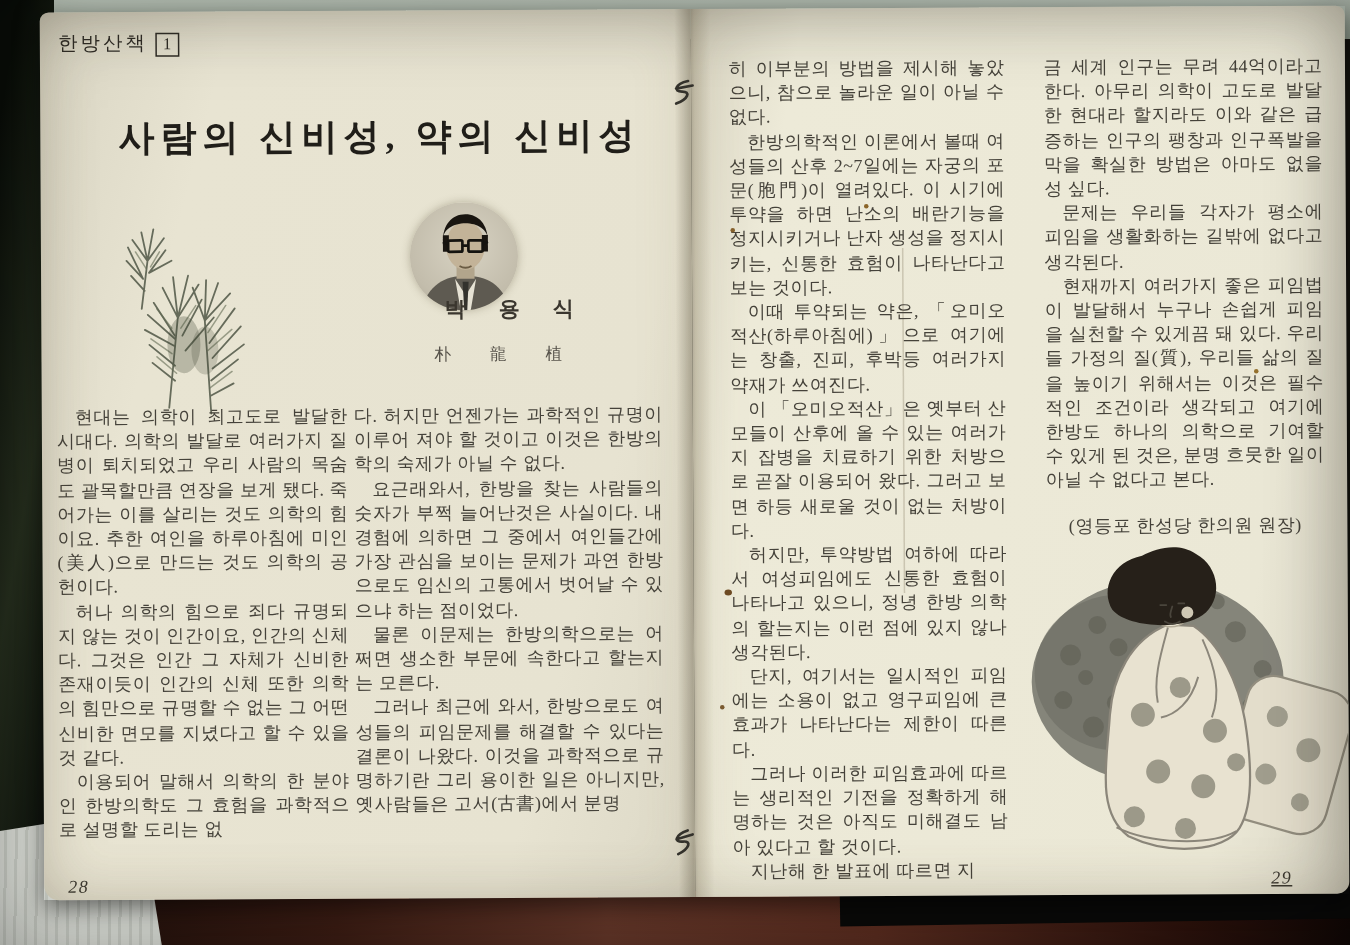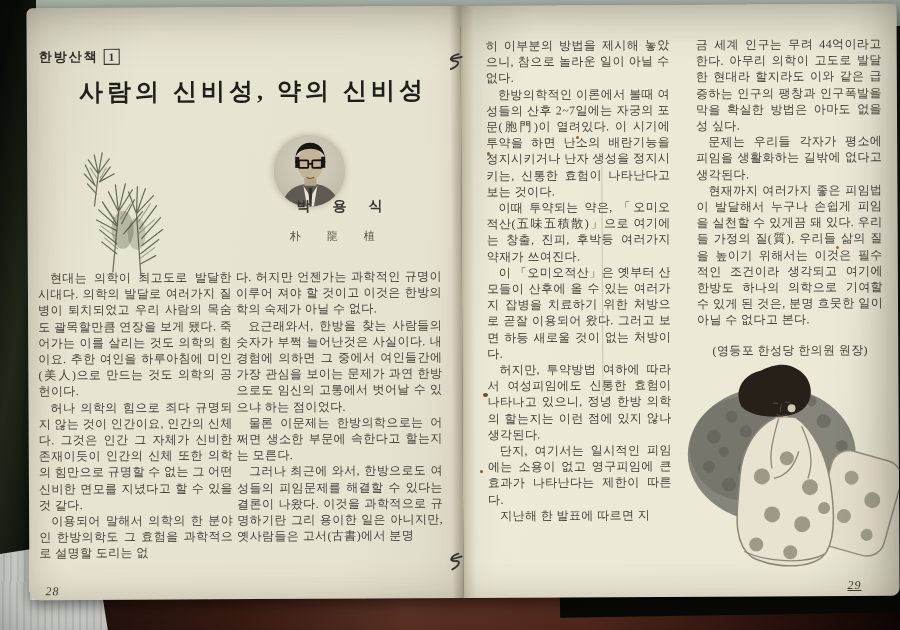--- a/index.html
+++ b/index.html
@@ -28,21 +28,21 @@
   .page-left { left:0; width:434px; border-radius:6px 0 0 10px;
           background:linear-gradient(105deg,#d9d5c3 0%,#e8e4d2 22%,#e7e3d1 78%,#dcd8c6 100%); }
   .page-right { left:434px; width:436px; border-radius:0 6px 8px 0;
           background:linear-gradient(100deg,#dbd7c5 0%,#edead8 14%,#ebe8d6 82%,#ddd9c8 100%); }
   .gutter { position:absolute; left:423px; top:0; width:24px; height:592px; z-index:4; pointer-events:none;
           background:linear-gradient(90deg,rgba(70,62,42,0) 0%,rgba(70,62,42,.30) 42%,rgba(110,98,70,.22) 55%,rgba(70,62,42,0) 100%); }
   .page::after { content:""; position:absolute; inset:0; pointer-events:none;
           box-shadow:inset 0 0 38px rgba(120,105,70,.18); }
 
   
-  .kicker { position:absolute; left:12px; top:40px; font-size:13px; font-weight:bold;
+  .kicker { position:absolute; left:12px; top:12px; font-size:13px; font-weight:normal;
             color:#2f2c26; letter-spacing:2px; white-space:nowrap; }
   .kicker .num-box { display:inline-block; border:1.5px solid #2f2c26; padding:0 4px; margin-left:5px;
             font-size:11px; line-height:14px; letter-spacing:0; }
   .headline { position:absolute; left:40px; top:68px; width:372px; text-align:center;
             font-size:24px; font-weight:bold; letter-spacing:4px; color:#201e19; white-space:nowrap; }
 
   .kcol { position:absolute; overflow:hidden; }
   .kcol p { text-indent:1em; text-align:justify; font-size:12px; line-height:16.2px;
             letter-spacing:0.4px; color:#45423a; }
   .kcol p.cont { text-indent:0; }
@@ -163,24 +163,25 @@
       <div class="page-num pn-left">28</div>
     </div>
 
     <div class="page page-right">
 
       <div class="crease"></div>
 
       <div class="kcol col-r1">
         <p class="cont">히 이부분의 방법을 제시해 놓았으니, 참으로 놀라운 일이 아닐 수 없다.</p>
         <p>한방의학적인 이론에서 볼때 여성들의 산후 2~7일에는 자궁의 포문(胞門)이 열려있다. 이 시기에 투약을 하면 난소의 배란기능을 정지시키거나 난자 생성을 정지시키는, 신통한 효험이 나타난다고 보는 것이다.</p>
-        <p>이때 투약되는 약은, 「오미오적산(五味五積散)」으로 여기에는 창출, 진피, 후박등 여러가지 약재가 쓰여진다.</p>
+        <p>이때 투약되는 약은, 「오미오적산(하루아침에)」으로 여기에는 창출, 진피, 후박등 여러가지 약재가 쓰여진다.</p>
         <p>이 「오미오적산」은 옛부터 산모들이 산후에 올 수 있는 여러가지 잡병을 치료하기 위한 처방으로 곧잘 이용되어 왔다. 그러고 보면 하등 새로울 것이 없는 처방이다.</p>
         <p>허지만, 투약방법 여하에 따라서 여성피임에도 신통한 효험이 나타나고 있으니, 정녕 한방 의학의 할는지는 이런 점에 있지 않나 생각된다.</p>
         <p>단지, 여기서는 일시적인 피임에는 소용이 없고 영구피임에 큰 효과가 나타난다는 제한이 따른다.</p>
+        <p>그러나 이러한 피임효과에 따르는 생리적인 기전을 정확하게 해명하는 것은 아직도 미해결도 남아 있다고 할 것이다.</p>
         <p>지난해 한 발표에 따르면 지</p>
       </div>
 
       <div class="kcol col-r2">
         <p class="cont">금 세계 인구는 무려 44억이라고 한다. 아무리 의학이 고도로 발달한 현대라 할지라도 이와 같은 급증하는 인구의 팽창과 인구폭발을 막을 확실한 방법은 아마도 없을 성 싶다.</p>
         <p>문제는 우리들 각자가 평소에 피임을 생활화하는 길밖에 없다고 생각된다.</p>
         <p>현재까지 여러가지 좋은 피임법이 발달해서 누구나 손쉽게 피임을 실천할 수 있게끔 돼 있다. 우리들 가정의 질(質), 우리들 삶의 질을 높이기 위해서는 이것은 필수적인 조건이라 생각되고 여기에 한방도 하나의 의학으로 기여할 수 있게 된 것은, 분명 흐뭇한 일이 아닐 수 없다고 본다.</p>
         <p class="attribution">(영등포 한성당 한의원 원장)</p>
       </div>
 

